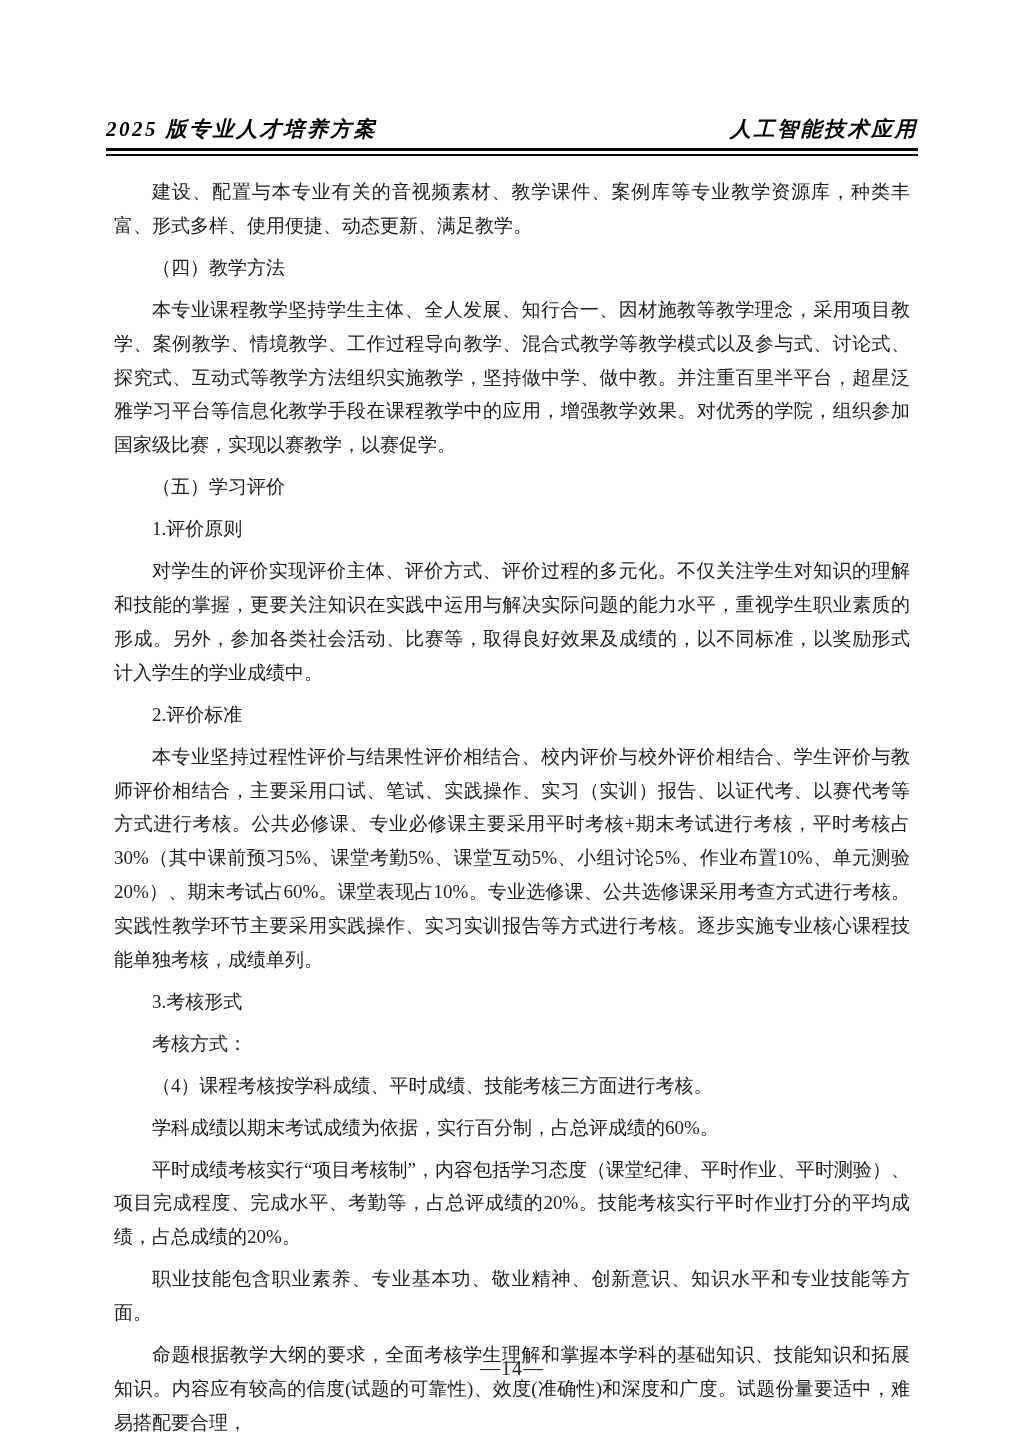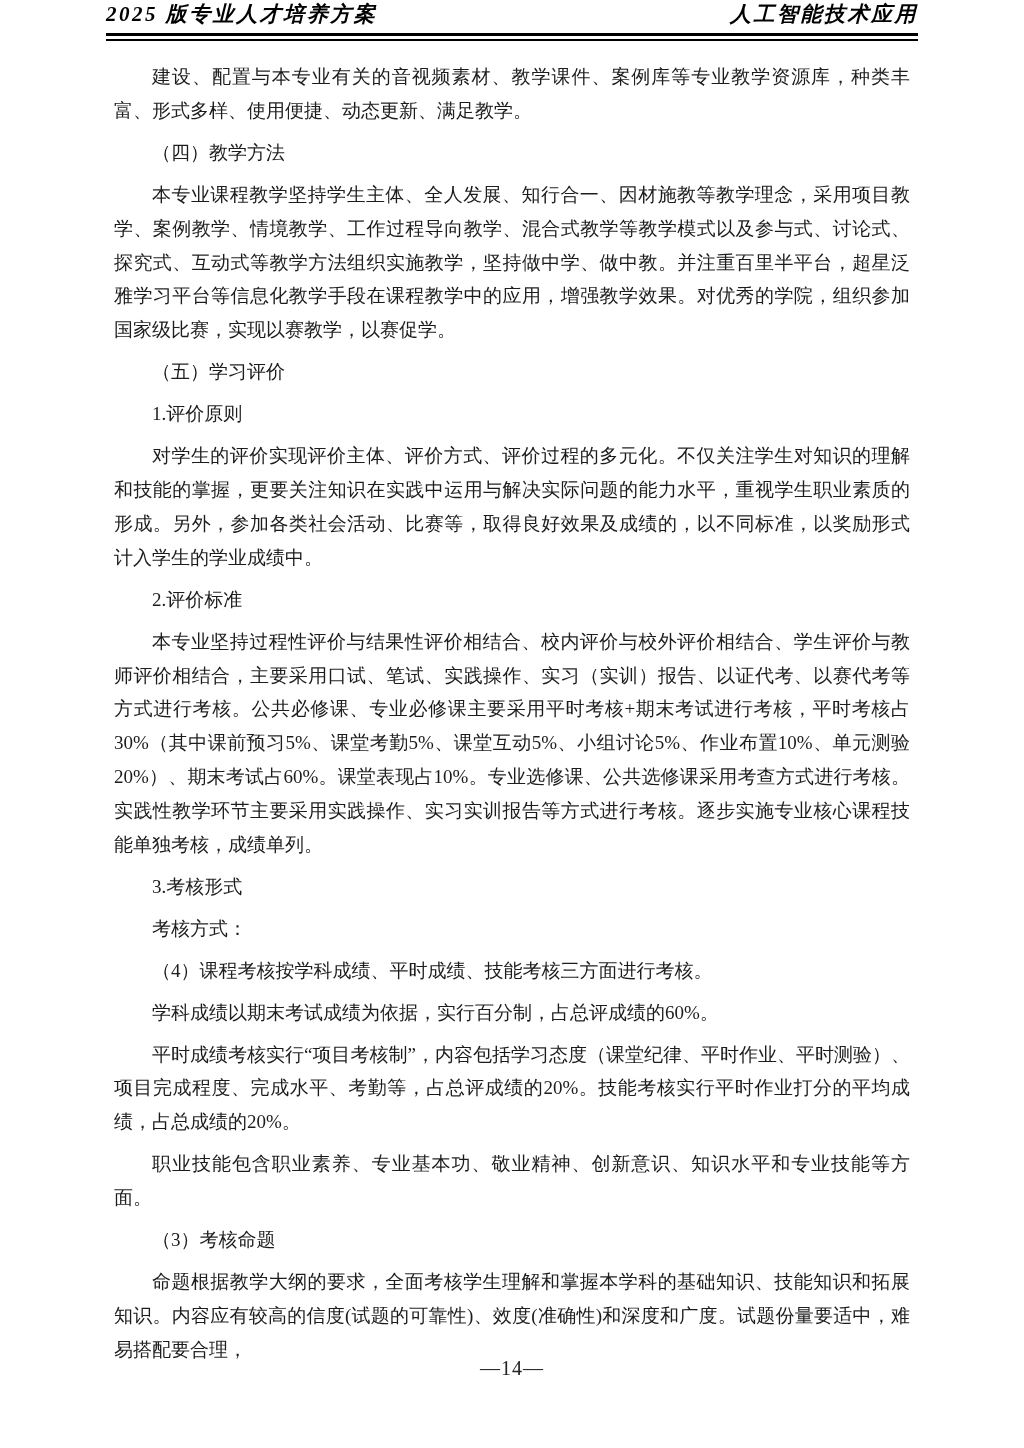--- a/index.html
+++ b/index.html
@@ -15,20 +15,21 @@
     color: #1a1a1a;
     overflow: hidden;
   }
   .page {
     position: absolute;
     inset: 0;
     padding: 0 106px;
     box-sizing: border-box;
   }
   .header {
+    padding-top: 115px;
     display: flex;
     justify-content: space-between;
     align-items: baseline;
     font-size: 21px;
     font-weight: 700;
     font-style: italic;
     letter-spacing: 2.5px;
     color: #000000;
     white-space: nowrap;
   }
@@ -82,21 +83,20 @@
     <p>1.评价原则</p>
     <p>对学生的评价实现评价主体、评价方式、评价过程的多元化。不仅关注学生对知识的理解和技能的掌握，更要关注知识在实践中运用与解决实际问题的能力水平，重视学生职业素质的形成。另外，参加各类社会活动、比赛等，取得良好效果及成绩的，以不同标准，以奖励形式计入学生的学业成绩中。</p>
     <p>2.评价标准</p>
     <p>本专业坚持过程性评价与结果性评价相结合、校内评价与校外评价相结合、学生评价与教师评价相结合，主要采用口试、笔试、实践操作、实习（实训）报告、以证代考、以赛代考等方式进行考核。公共必修课、专业必修课主要采用平时考核+期末考试进行考核，平时考核占30%（其中课前预习5%、课堂考勤5%、课堂互动5%、小组讨论5%、作业布置10%、单元测验20%）、期末考试占60%。课堂表现占10%。专业选修课、公共选修课采用考查方式进行考核。实践性教学环节主要采用实践操作、实习实训报告等方式进行考核。逐步实施专业核心课程技能单独考核，成绩单列。</p>
     <p>3.考核形式</p>
     <p>考核方式：</p>
     <p>（4）课程考核按学科成绩、平时成绩、技能考核三方面进行考核。</p>
     <p>学科成绩以期末考试成绩为依据，实行百分制，占总评成绩的60%。</p>
     <p>平时成绩考核实行“项目考核制”，内容包括学习态度（课堂纪律、平时作业、平时测验）、项目完成程度、完成水平、考勤等，占总评成绩的20%。技能考核实行平时作业打分的平均成绩，占总成绩的20%。</p>
     <p>职业技能包含职业素养、专业基本功、敬业精神、创新意识、知识水平和专业技能等方面。</p>
-    <p>（3）考核命题</p>
     <p>命题根据教学大纲的要求，全面考核学生理解和掌握本学科的基础知识、技能知识和拓展知识。内容应有较高的信度(试题的可靠性)、效度(准确性)和深度和广度。试题份量要适中，难易搭配要合理，</p>
   </div>
 
   <div class="footer">
     <span>—14—</span>
   </div>
 
 </div>
 
 </body></html>

